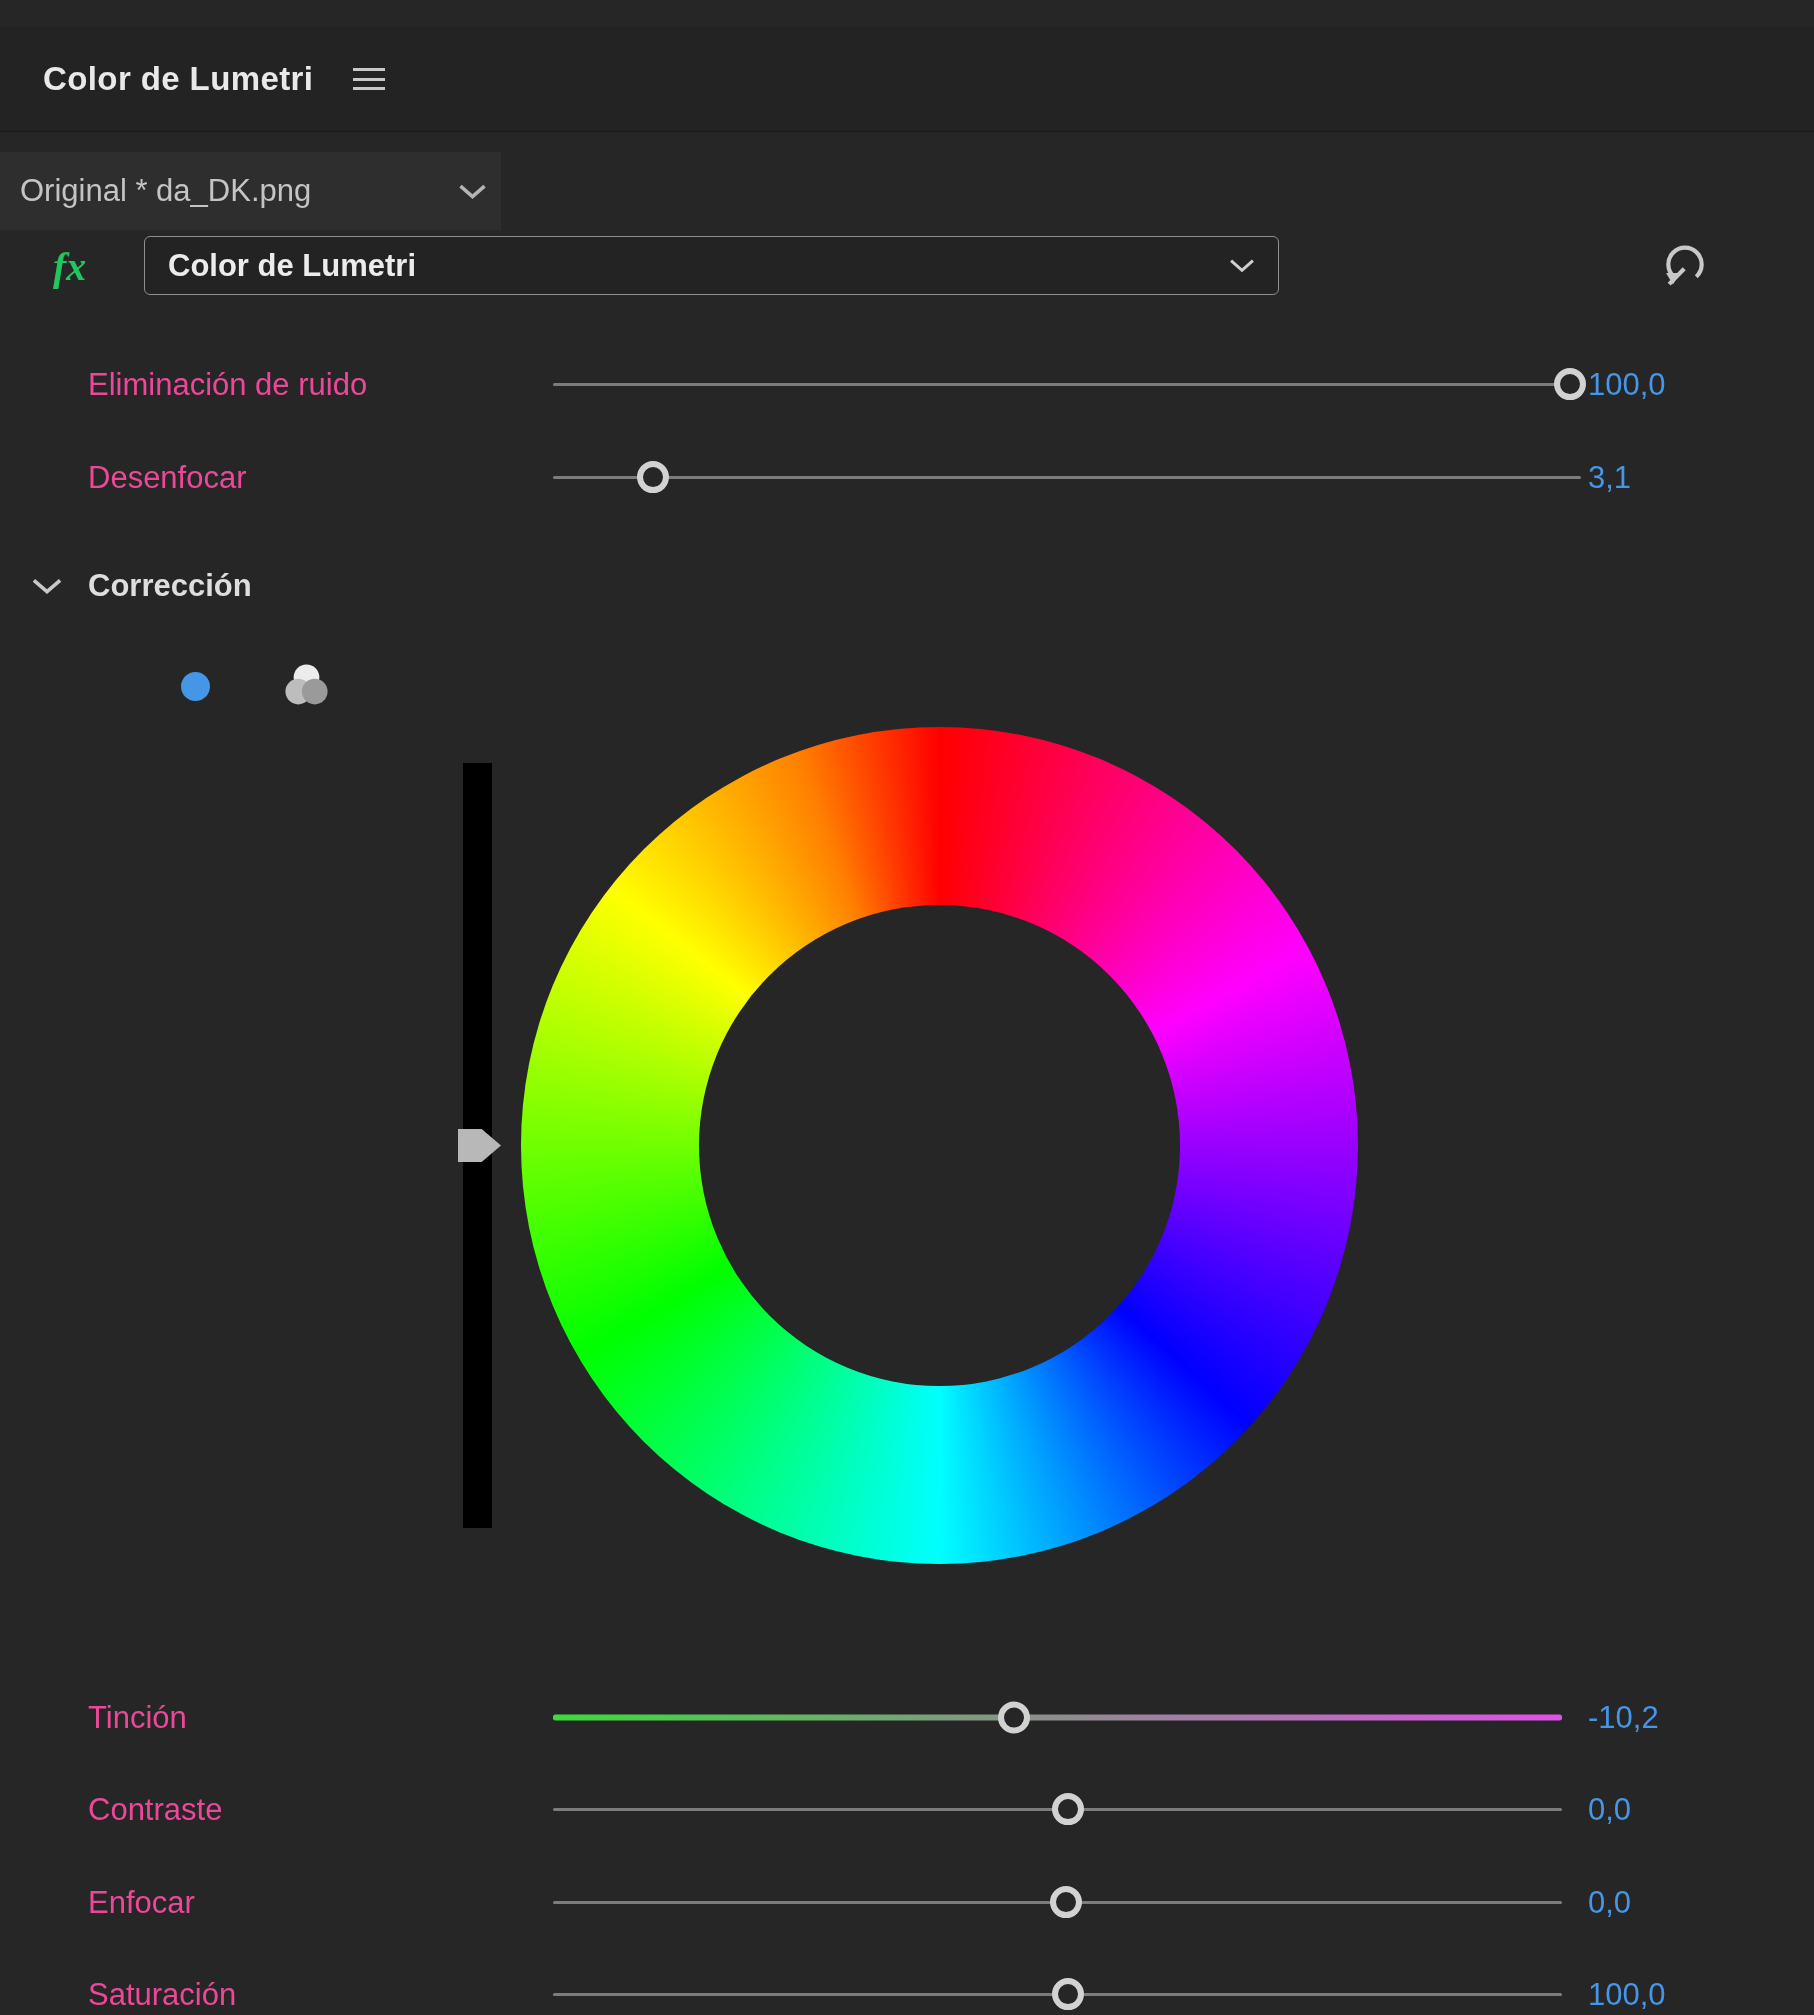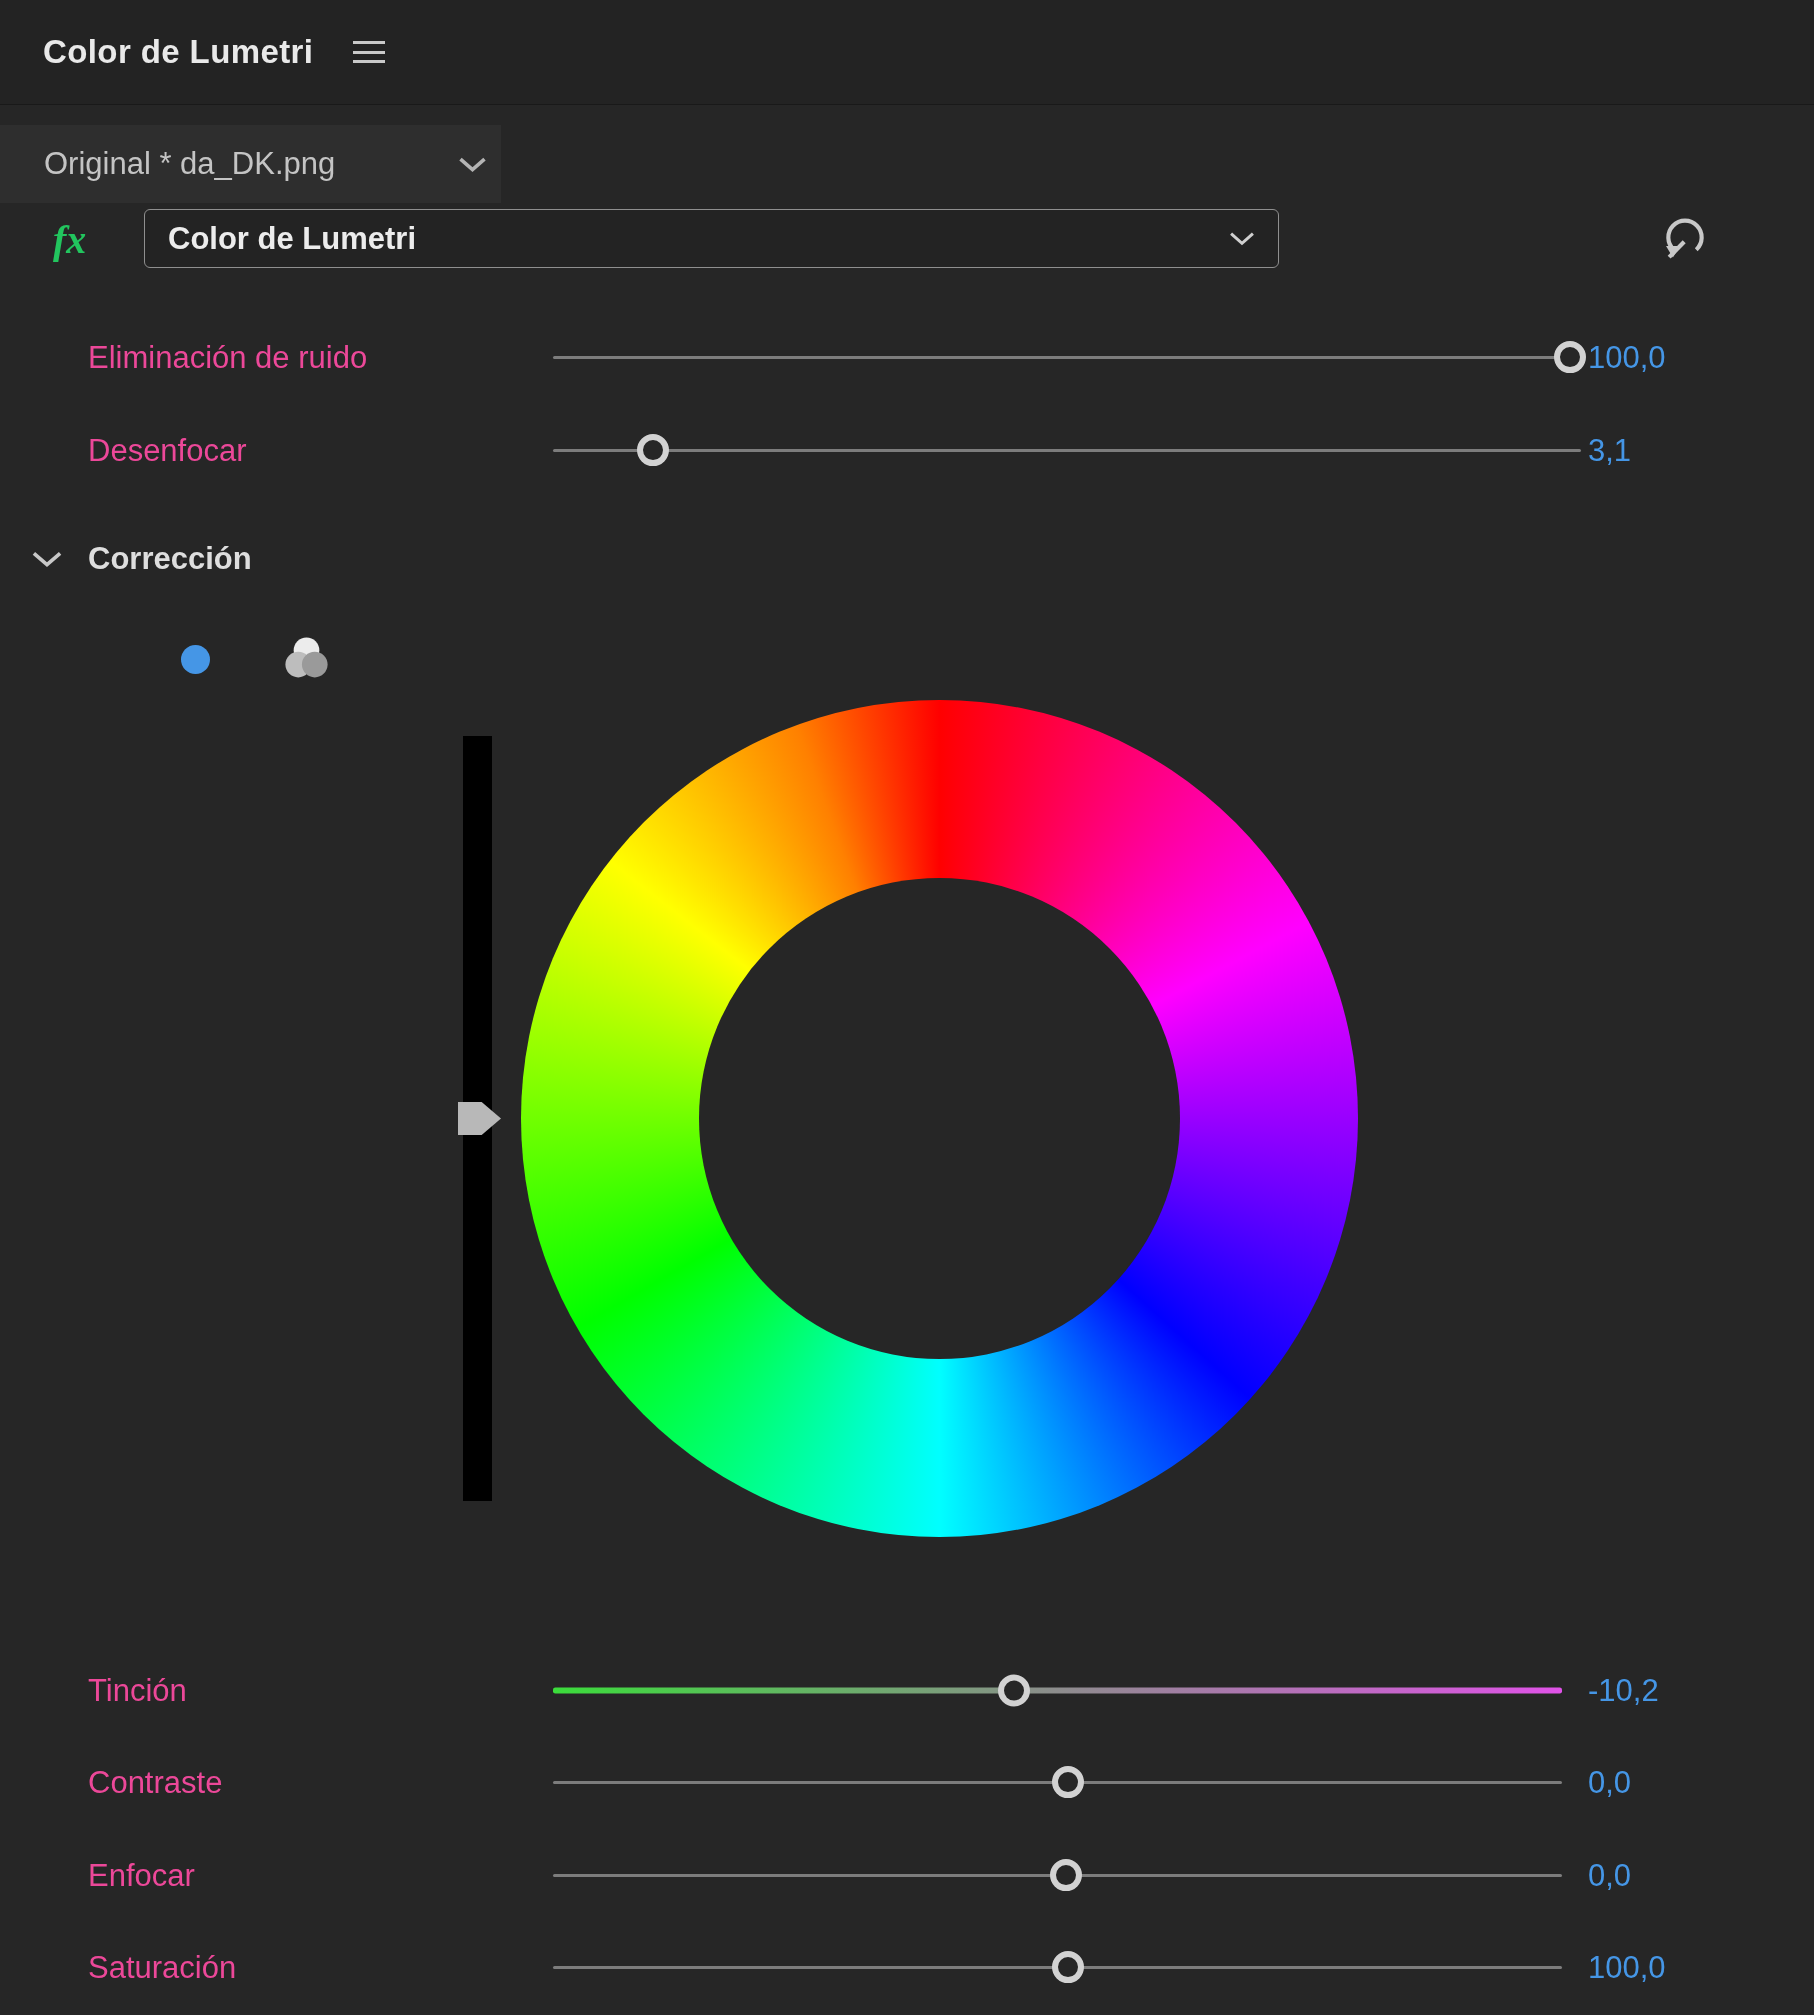--- a/index.html
+++ b/index.html
@@ -2,38 +2,38 @@
 <html style="font-size:12px"><head>
 <meta charset="utf-8">
 <style>
   html,body { margin:0; padding:0; }
   body {
     width:1815px; height:2015px;
     background:#262626;
     font-family:"Liberation Sans", sans-serif;
     overflow:hidden; position:relative;
   }
-  .panel { position:absolute; inset:0; }
+  .panel { position:absolute; inset:0;margin-top:27px; }
 
   
   .header {
     position:absolute; top:0; left:0; right:0; height:105px;
     background:#232323; border-bottom:1.5px solid #191919;
     display:flex; align-items:center; padding-left:43px; box-sizing:border-box;
   }
   .title { font-size:33px; font-weight:700; color:#e9e9e9; letter-spacing:0.4px; }
   .menu-icon { margin-left:40px; display:flex; flex-direction:column; gap:6.9px; cursor:pointer; }
   .menu-icon span { display:block; width:32px; height:3px; background:#c9c9c9; }
 
   
   .tabbar { position:absolute; top:125px; left:0; right:0; height:78px; }
   .source-tab {
     position:absolute; left:0; top:0; width:501px; height:78px;
     background:#2e2e2e; display:flex; align-items:center;
-    padding-left:44px; box-sizing:border-box;
+    padding-left:20px; box-sizing:border-box;
     color:#c4c4c4; font-size:31px; cursor:pointer;
   }
   .source-tab svg { margin-left:auto; margin-right:15px; }
   .active-tab {
     position:absolute; left:527px; top:0; height:78px;
     display:flex; align-items:center;
     color:#4596e6; font-size:31px; font-weight:600; cursor:pointer;
   }
 
   

